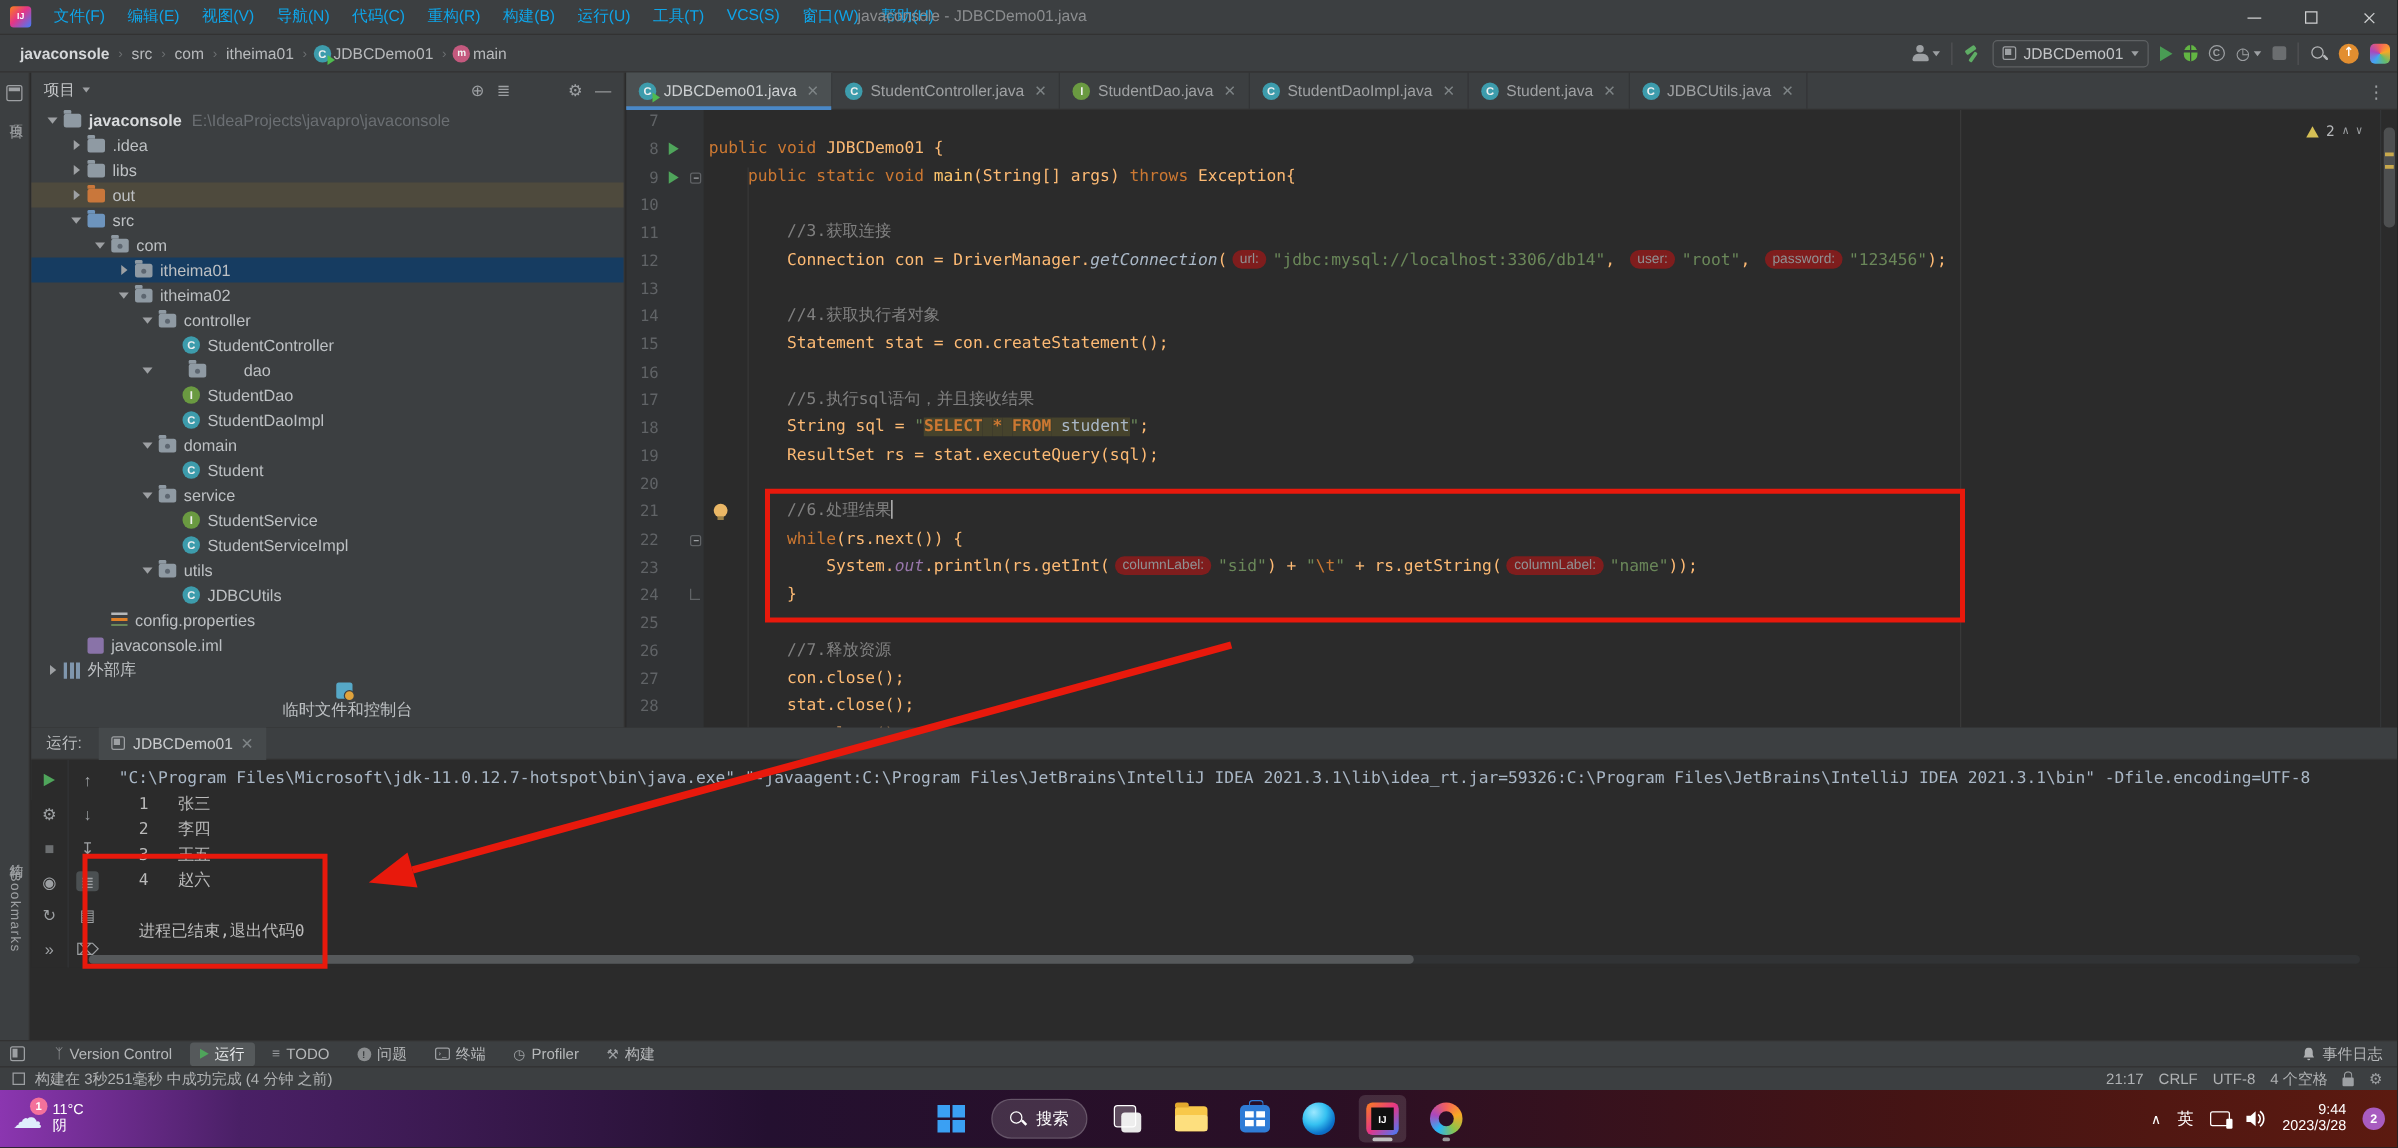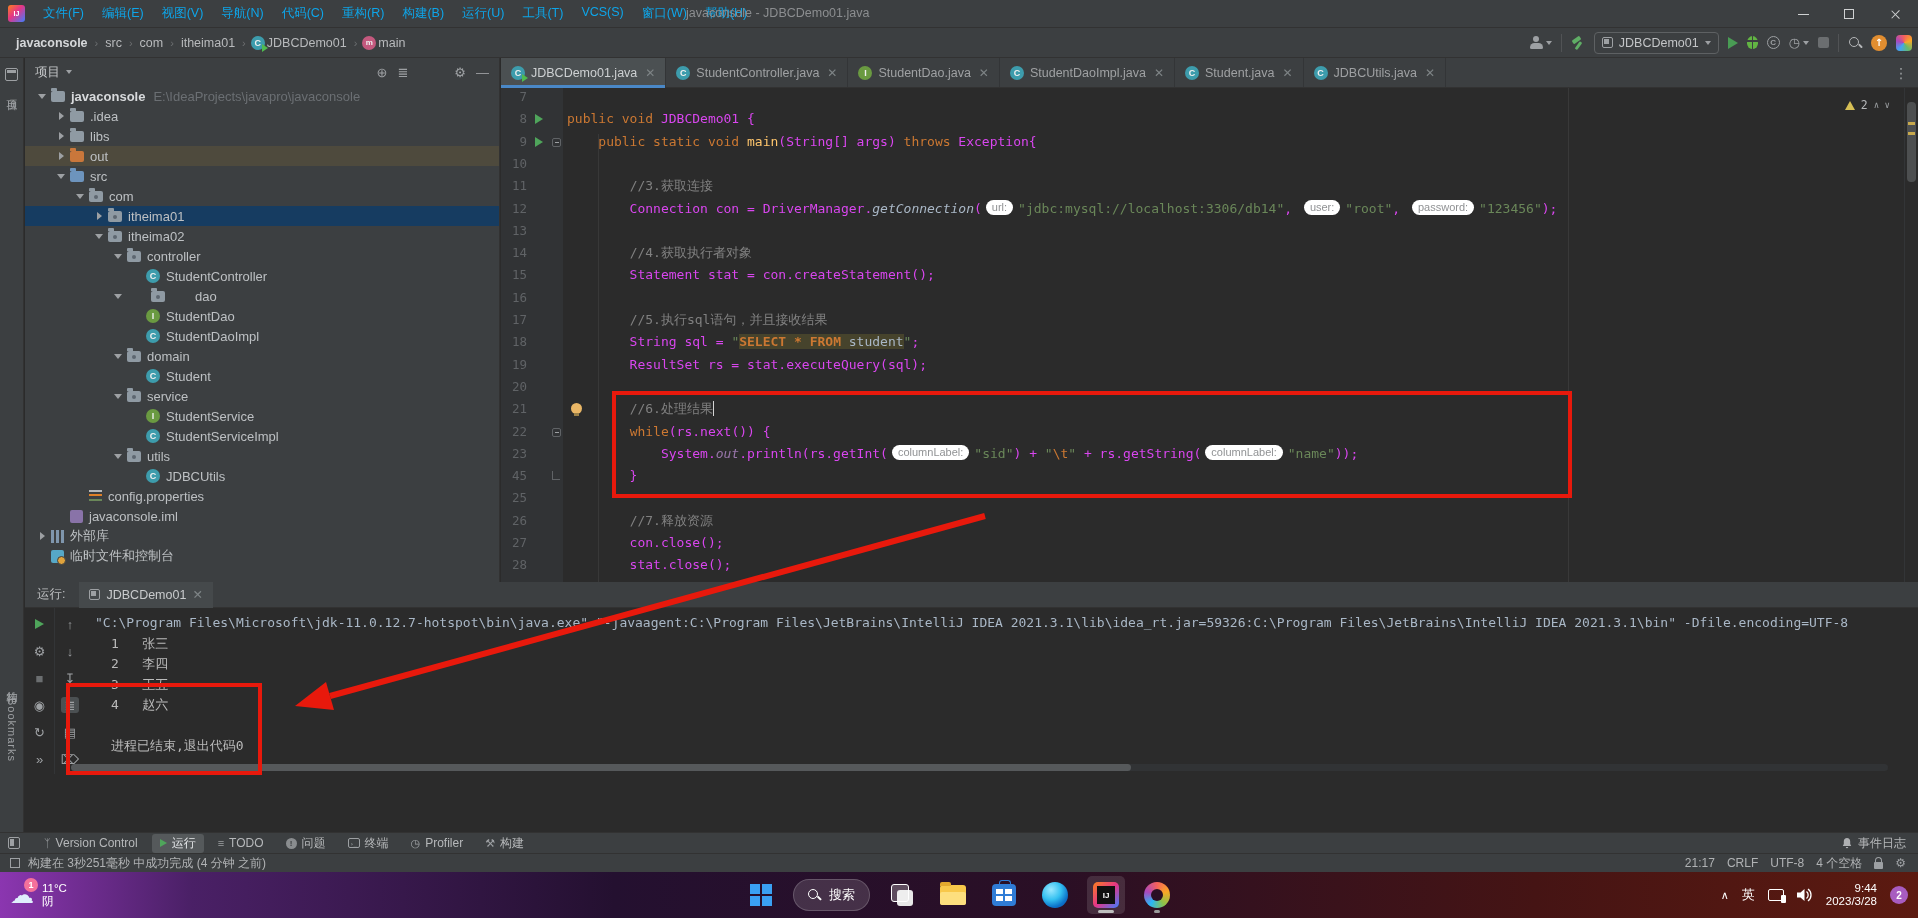--- a/index.html
+++ b/index.html
@@ -107,23 +107,23 @@
   .code-line{position:absolute;left:0;right:16px;height:22px;line-height:22px;white-space:pre;}
   .code-line .ln{position:absolute;left:0;width:26px;text-align:right;color:#606366;font-size:12.5px;}
   .code-line .segs{position:absolute;left:66px;}
   .g-run{position:absolute;left:34px;top:6px;width:0;height:0;border-top:5px solid transparent;border-bottom:5px solid transparent;border-left:8px solid #4fa55b;}
   .g-fold{position:absolute;left:51px;top:7px;width:9px;height:9px;border:1px solid #606366;border-radius:2px;}
   .g-fold::before{content:"";position:absolute;left:1.5px;top:3px;width:4px;height:1px;background:#9da0a3;}
   .g-foldend{position:absolute;left:51px;top:6px;width:8px;height:9px;border-left:1px solid #606366;border-bottom:1px solid #606366;}
   .g-bulb{position:absolute;left:70px;top:5px;width:11px;height:11px;border-radius:50%;background:#eab766;}
   .g-bulb::after{content:"";position:absolute;left:3px;top:10px;width:5px;height:3px;background:#9c8148;}
   .caret{display:inline-block;width:1.5px;height:15px;background:#d4d4d4;vertical-align:-3px;}
-  .s-pl{color:#d946ef;} .s-kw{color:#cc7832;} .s-st{color:#6a8759;} .s-cm{color:#808080;}
+  .s-pl{color:#fdba74;} .s-kw{color:#cc7832;} .s-st{color:#6a8759;} .s-cm{color:#808080;}
   .s-md{color:#ffc66d;} .s-call{color:#a9b7c6;font-style:italic;} .s-fl{color:#9876aa;font-style:italic;} .s-esc{color:#cc7832;}
-  .s-hint{display:inline-block;background:#ffffff;color:#909294;border-radius:8px;padding:0 6px;font:11px/15px "Liberation Sans",sans-serif;margin:0 5px 0 4px;vertical-align:1.5px;}
+  .s-hint{display:inline-block;background:#7f1d1d;color:#909294;border-radius:8px;padding:0 6px;font:11px/15px "Liberation Sans",sans-serif;margin:0 5px 0 4px;vertical-align:1.5px;}
   .s-ik{color:#cc7832;background:#46432c;font-weight:bold;} .s-iw{background:#46432c;} .s-ip{color:#a9b7c6;background:#46432c;}
   .warn-widget{position:absolute;right:28px;top:6px;display:flex;align-items:center;gap:6px;font-size:11.5px;color:#b6b8ba;}
   .warn-tri{width:0;height:0;border-left:5px solid transparent;border-right:5px solid transparent;border-bottom:9px solid #d6bf55;}
   .warn-chev{color:#9da0a3;font-size:9px;letter-spacing:0;}
   .err-stripe{position:absolute;right:0;top:0;width:14px;height:100%;border-left:1px solid #333537;}
   .err-thumb{position:absolute;right:2px;top:14px;width:9px;height:80px;background:rgba(140,145,148,.35);border-radius:4px;}
   .err-mark{position:absolute;right:3px;width:7px;height:3px;background:#c8a94c;}
   
   .run-panel{position:absolute;left:25px;top:582px;right:0;height:192px;background:#2b2b2b;}
   .rp-header{height:26px;background:#3c3f41;border-bottom:1px solid #323232;display:flex;align-items:center;font-size:12.5px;}
@@ -405,21 +405,21 @@
           </div>
           <div class="t-row" style="padding-left: 45px;">
             <span class="fx iml"></span>
             <span class="t-label">javaconsole.iml</span>
           </div>
           <div class="t-row" style="padding-left: 8px;">
             <span class="chev closed"></span>
             <span class="fx lib"></span>
             <span class="t-label">外部库</span>
           </div>
-          <div class="t-row" style="padding-left: 26px;">
+          <div class="t-row" style="padding-left: 26px; flex-direction: column;">
             <span class="fx scratch"></span>
             <span class="t-label">临时文件和控制台</span>
           </div>
         </div>
     </div>
 
     <div class="editor">
       <div class="tabbar" id="tabs">
           <div class="tab sel">
             <span class="ci class class-run">C</span>
@@ -468,21 +468,21 @@
             <div class="code-line" style="top: 154.1px;"><span class="ln">14</span><span class="segs"><span class="s-pl">        </span><span class="s-cm">//4.获取执行者对象</span></span></div>
             <div class="code-line" style="top: 176.4px;"><span class="ln">15</span><span class="segs"><span class="s-pl">        Statement stat = con.createStatement();</span></span></div>
             <div class="code-line" style="top: 198.7px;"><span class="ln">16</span><span class="segs"></span></div>
             <div class="code-line" style="top: 221px;"><span class="ln">17</span><span class="segs"><span class="s-pl">        </span><span class="s-cm">//5.执行sql语句，并且接收结果</span></span></div>
             <div class="code-line" style="top: 243.3px;"><span class="ln">18</span><span class="segs"><span class="s-pl">        String sql = </span><span class="s-st">"</span><span class="s-ik">SELECT</span><span class="s-iw"> </span><span class="s-ik">*</span><span class="s-iw"> </span><span class="s-ik">FROM</span><span class="s-ip"> student</span><span class="s-st">"</span><span class="s-pl">;</span></span></div>
             <div class="code-line" style="top: 265.6px;"><span class="ln">19</span><span class="segs"><span class="s-pl">        ResultSet rs = stat.executeQuery(sql);</span></span></div>
             <div class="code-line" style="top: 287.9px;"><span class="ln">20</span><span class="segs"></span></div>
             <div class="code-line" style="top: 310.2px;"><span class="ln">21</span><span class="g-bulb"></span><span class="segs"><span class="s-pl">        </span><span class="s-cm">//6.处理结果</span><span class="caret"></span></span></div>
             <div class="code-line" style="top: 332.5px;"><span class="ln">22</span><span class="g-fold"></span><span class="segs"><span class="s-pl">        </span><span class="s-kw">while</span><span class="s-pl">(rs.next()) {</span></span></div>
             <div class="code-line" style="top: 354.8px;"><span class="ln">23</span><span class="segs"><span class="s-pl">            System.</span><span class="s-fl">out</span><span class="s-pl">.println(rs.getInt(</span><span class="s-hint">columnLabel:</span><span class="s-st">"sid"</span><span class="s-pl">) + </span><span class="s-st">"</span><span class="s-esc">\t</span><span class="s-st">"</span><span class="s-pl"> + rs.getString(</span><span class="s-hint">columnLabel:</span><span class="s-st">"name"</span><span class="s-pl">));</span></span></div>
-            <div class="code-line" style="top: 377.1px;"><span class="ln">45</span><span class="g-foldend"></span><span class="segs"><span class="s-pl">        }</span></span></div>
+            <div class="code-line" style="top: 377.1px;"><span class="ln">24</span><span class="g-foldend"></span><span class="segs"><span class="s-pl">        }</span></span></div>
             <div class="code-line" style="top: 399.4px;"><span class="ln">25</span><span class="segs"></span></div>
             <div class="code-line" style="top: 421.7px;"><span class="ln">26</span><span class="segs"><span class="s-pl">        </span><span class="s-cm">//7.释放资源</span></span></div>
             <div class="code-line" style="top: 444px;"><span class="ln">27</span><span class="segs"><span class="s-pl">        con.close();</span></span></div>
             <div class="code-line" style="top: 466.3px;"><span class="ln">28</span><span class="segs"><span class="s-pl">        stat.close();</span></span></div>
             <div class="code-line" style="top: 488.6px;"><span class="ln">29</span><span class="segs"><span class="s-pl">        con.close();</span></span></div>
             <div class="code-line" style="top: 510.9px;"><span class="ln">30</span><span class="g-foldend"></span><span class="segs"><span class="s-pl">    }</span></span></div>
             <div class="code-line" style="top: 533.2px;"><span class="ln">31</span><span class="segs"><span class="s-pl">}</span></span></div>
           </div>
         <div class="warn-widget">
           <span class="warn-tri"></span>

